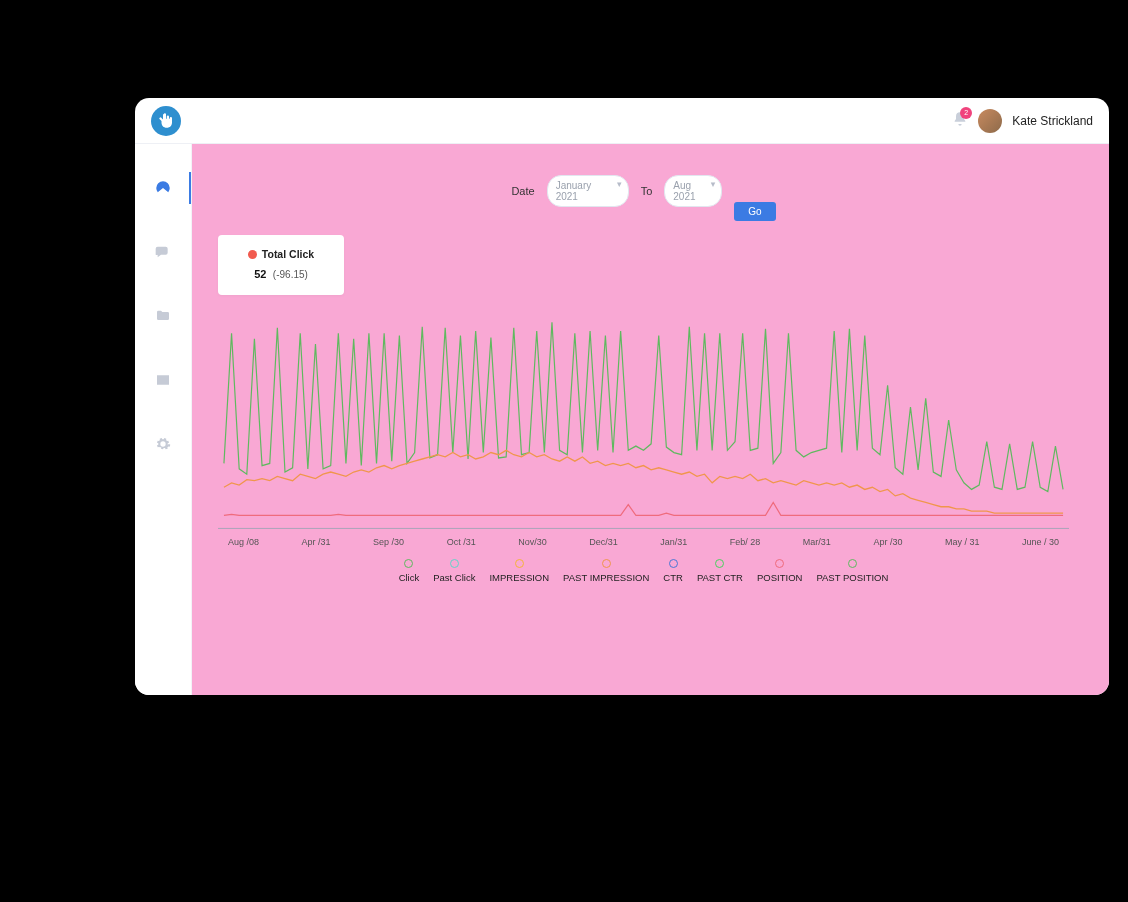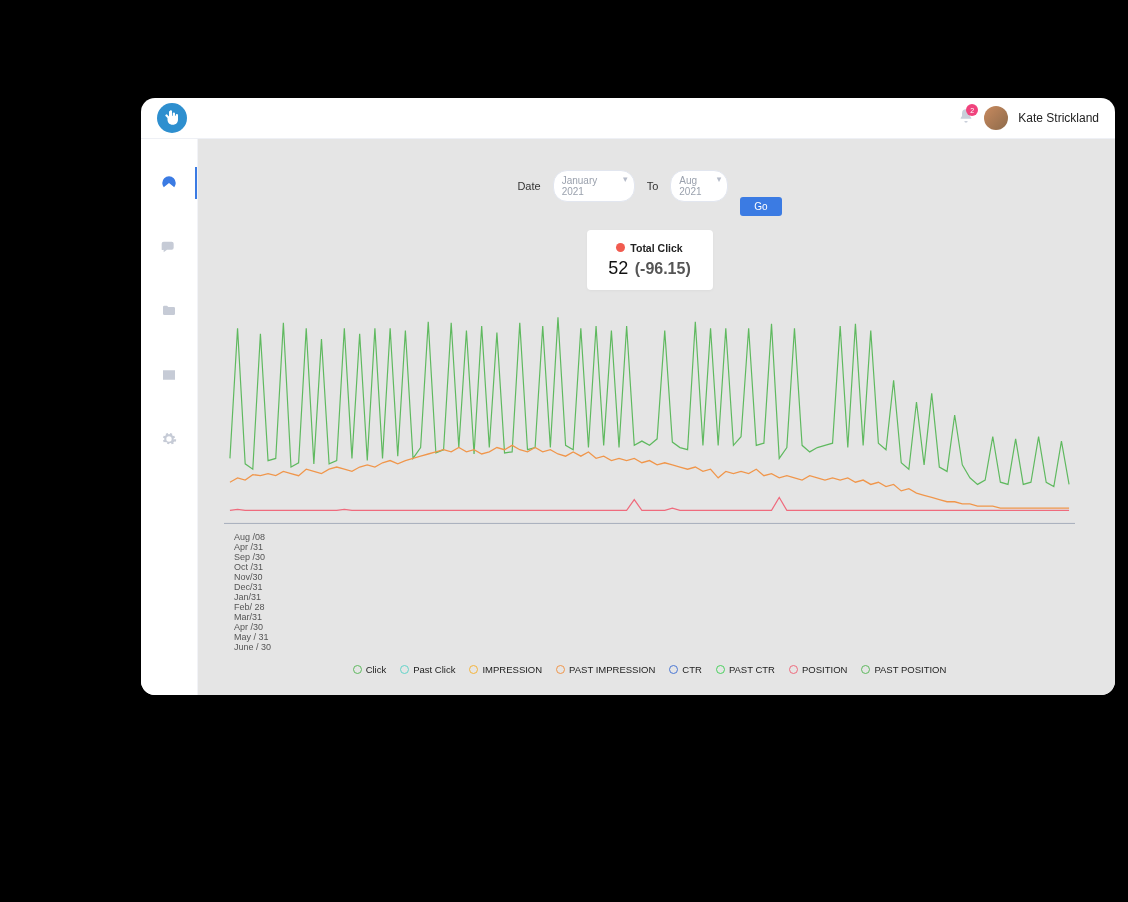--- a/index.html
+++ b/index.html
@@ -6,21 +6,21 @@
   body {
     font-family: -apple-system, BlinkMacSystemFont, "Segoe UI", Arial, sans-serif;
     background: #000;
     width: 1128px;
     height: 902px;
     overflow: hidden;
     position: relative;
   }
   .app-card {
     position: absolute;
-    left: 141px;
+    left: 135px;
     top: 98px;
     width: 974px;
     height: 597px;
     background: #fff;
     border-radius: 14px;
     box-shadow: 0 50px 120px 30px rgba(0,0,0,0.45);
     overflow: hidden;
     display: flex;
     flex-direction: column;
   }
@@ -93,21 +93,21 @@
   .sidebar .nav-item.active::after {
     content:"";
     position:absolute;
     right:0; top:-4px;
     width:2px; height:32px;
     background:#3b7be3;
   }
 
   .main {
     flex:1;
-    background:#e5e5e5;
+    background:#f9a8d4;
     padding: 16px 40px 20px 26px;
     overflow:hidden;
     display:flex;
     flex-direction:column;
   }
 
   .filter-row {
     display:flex;
     justify-content:center;
     align-items:center;
@@ -149,53 +149,54 @@
     color:#111;
     font-size: 17px;
     margin-top: 18px;
   }
 
   .kpi-row {
     display:flex;
     justify-content:center;
     gap: 28px;
     margin-top: 14px;
+    flex-direction: column;
   }
   .kpi {
     width: 126px;
     height: 60px;
     background:#fff;
     border-radius:4px;
     box-shadow: 0 1px 3px rgba(0,0,0,0.04);
     display:flex;
     flex-direction:column;
     align-items:center;
     justify-content:center;
     gap:4px;
   }
   .kpi-label { display:flex; align-items:center; gap:5px; font-size:10.5px; color:#222; font-weight:600; }
-  .kpi-val { font-size:18px; font-weight:400; color:#111; }
-  .kpi-sub { font-size:16px; color:#555; font-weight:700; margin-left:2px; }
+  .kpi-val { font-size:11px; font-weight:700; color:#111; }
+  .kpi-sub { font-size:10px; color:#555; font-weight:400; margin-left:2px; }
   .shape { display:inline-block; }
 
   
   .chart-wrap { flex:1; margin-top: 10px; }
   svg.chart { width:100%; height:230px; display:block; }
 
-  .x-axis-labels { display:flex; justify-content:flex-start; font-size:9px; color:#555; padding: 2px 10px 0 10px; flex-direction: column; }
+  .x-axis-labels { display:flex; justify-content:space-between; font-size:9px; color:#555; padding: 2px 10px 0 10px; }
 
   .legend-row {
     display:flex; flex-wrap:wrap;
     justify-content:center;
     gap: 14px;
     font-size: 9.5px;
     color:#222;
     margin-top: 12px;
   }
-  .legend-item { display:flex; align-items:center; gap:4px; cursor:pointer;}
+  .legend-item { display:flex; align-items:center; gap:4px; cursor:pointer;flex-direction:column;}
   .legend-ring { width:9px;height:9px;border-radius:50%;border:1.5px solid; }
 
 </style>
 </head>
 <body>
 
 <div class="app-card">
 
   <div class="topbar">
     <div class="logo-circle">

